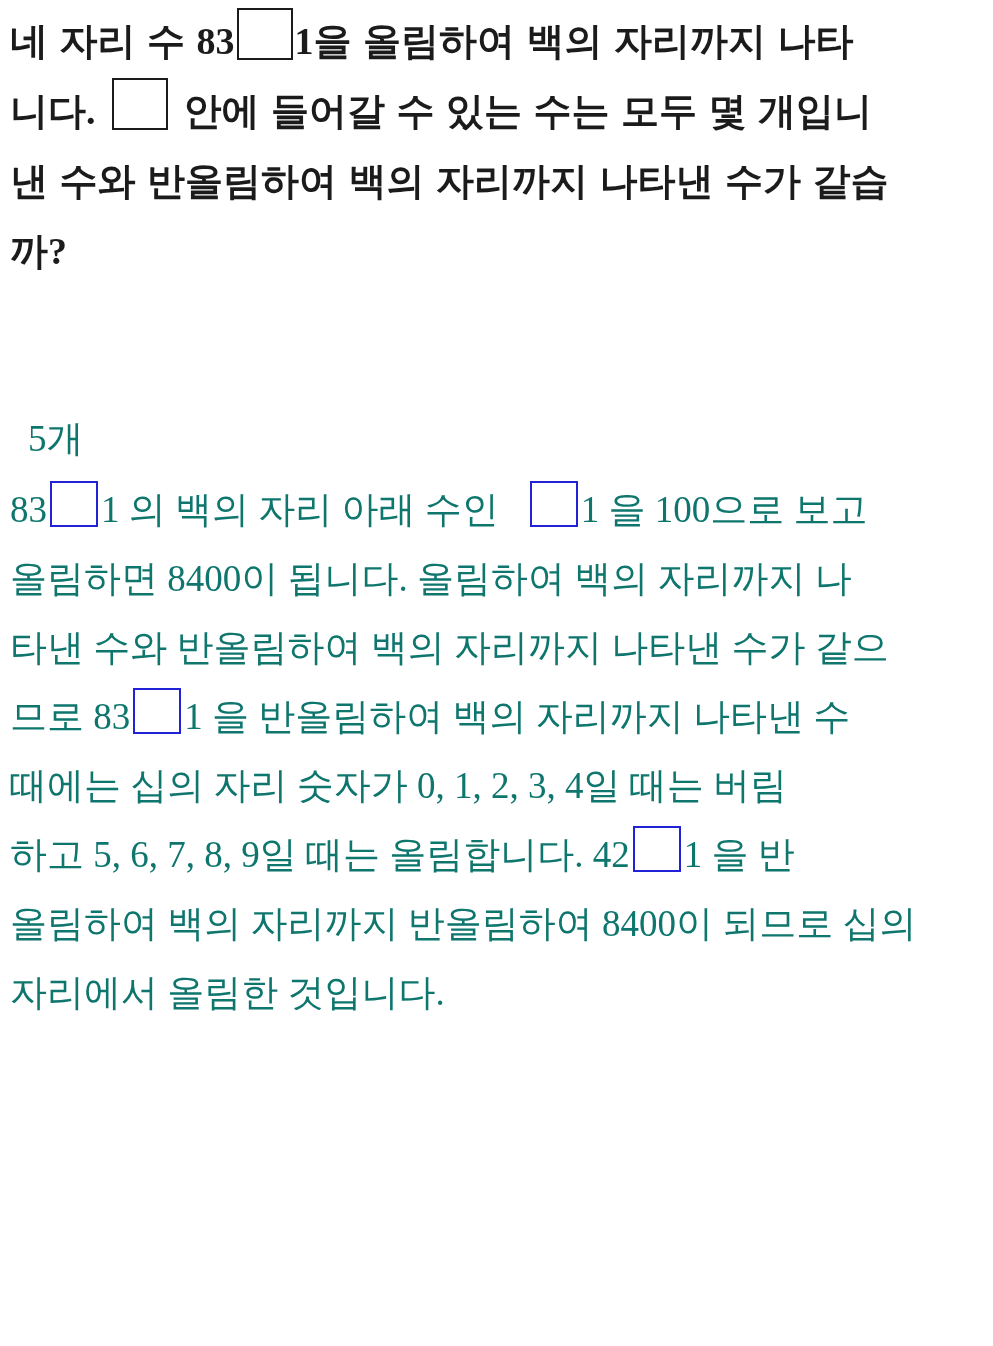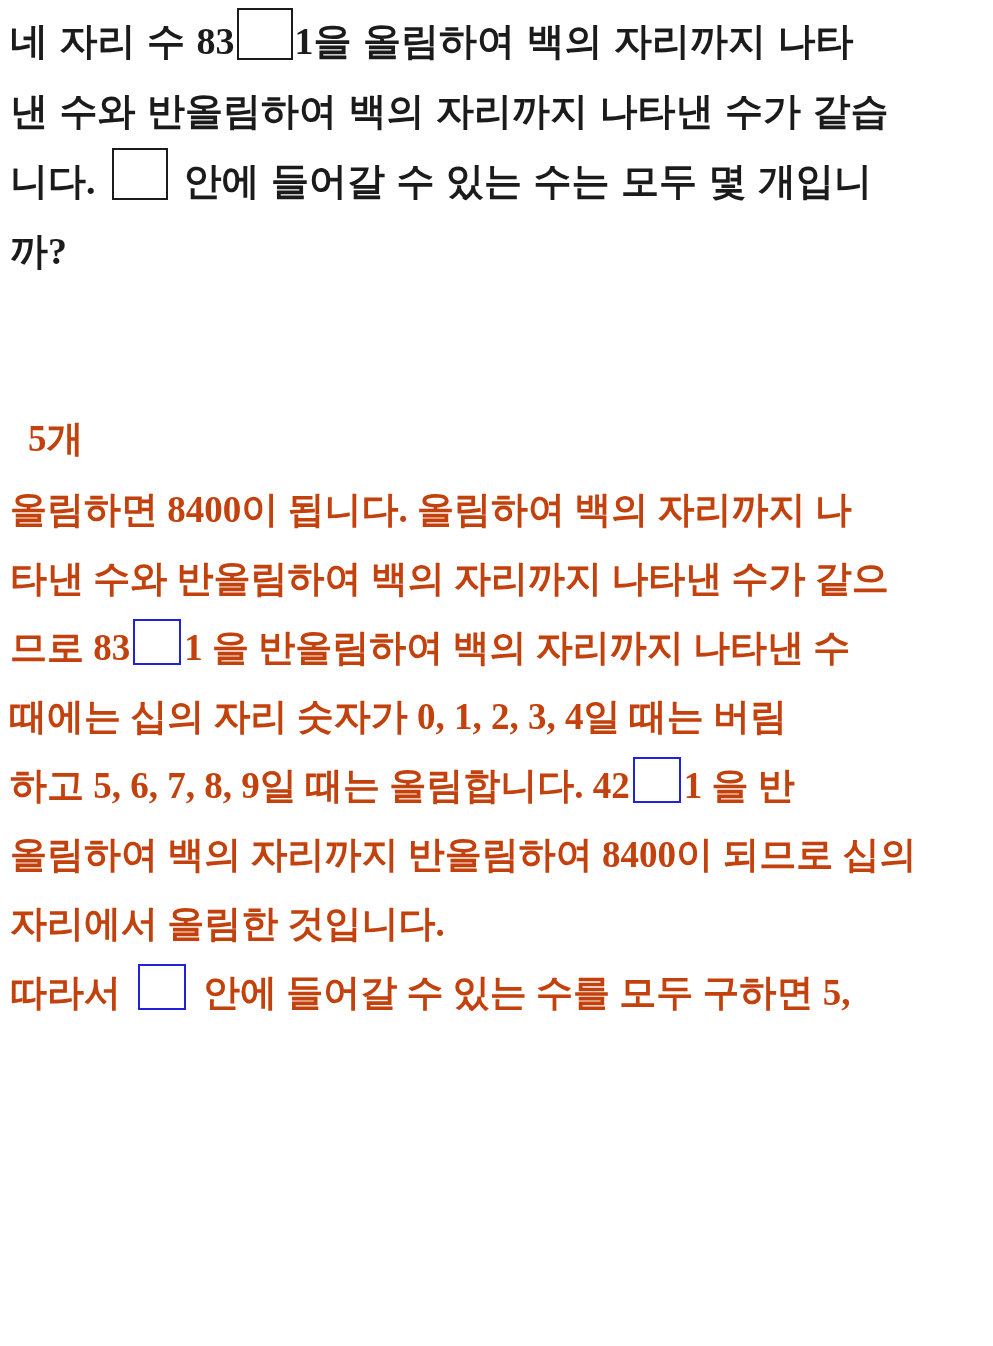--- a/index.html
+++ b/index.html
@@ -38,23 +38,23 @@
   }
   .question .last {
     text-align: left;
   }
 
   
   .answer-gap {
     height: 118px;
   }
   .solution {
-    color: #c2410c;
+    color: #0f766e;
     font-size: 37px;
-    font-weight: 700;
+    font-weight: 400;
     line-height: 69px;
   }
   .solution .ans {
     display: block;
     padding-left: 18px;
     margin-bottom: 2px;
   }
   .solution .line {
     display: block;
     white-space: nowrap;
@@ -89,36 +89,39 @@
 </head>
 <body>
 
 <div class="page">
 
   <div class="question">
     <span class="line">
       <span>네 자리 수 83</span><span class="box box-q"></span><span>1을 올림하여 백의 자리까지 나타</span>
     </span>
     <span class="line">
-      <span>낸 수와 반올림하여 백의 자리까지 나타낸 수가 같습</span>
+      <span>니다.</span><span class="sp"></span><span class="box box-q"></span><span class="sp"></span><span>안에 들어갈 수 있는 수는 모두 몇 개입니</span>
     </span>
     <span class="line">
-      <span>니다.</span><span class="sp"></span><span class="box box-q"></span><span class="sp"></span><span>안에 들어갈 수 있는 수는 모두 몇 개입니</span>
+      <span>낸 수와 반올림하여 백의 자리까지 나타낸 수가 같습</span>
     </span>
     <span class="line last">
       <span>까?</span>
     </span>
   </div>
 
   <div class="answer-gap"></div>
 
   <div class="solution">
 
     <span class="ans">5개</span>
 
+    <span class="line just">
+      <span>83</span><span class="box box-a"></span><span>1 의 백의 자리 아래 수인</span><span class="sp-lg"></span><span class="box box-a"></span><span>1 을 100으로 보고</span>
+    </span>
 
     <span class="line">
       <span>올림하면 8400이 됩니다. 올림하여 백의 자리까지 나</span>
     </span>
 
     <span class="line">
       <span>타낸 수와 반올림하여 백의 자리까지 나타낸 수가 같으</span>
     </span>
 
     <span class="line">
@@ -135,19 +138,16 @@
     </span>
 
     <span class="line">
       <span>올림하여 백의 자리까지 반올림하여 8400이 되므로 십의</span>
     </span>
 
     <span class="line">
       <span>자리에서 올림한 것입니다.</span>
     </span>
 
-    <span class="line">
-      <span>따라서</span><span class="sp"></span><span class="box box-a"></span><span class="sp"></span><span>안에 들어갈 수 있는 수를 모두 구하면 5,</span>
-    </span>
 
 
   </div>
 </div>
 
 </body></html>

